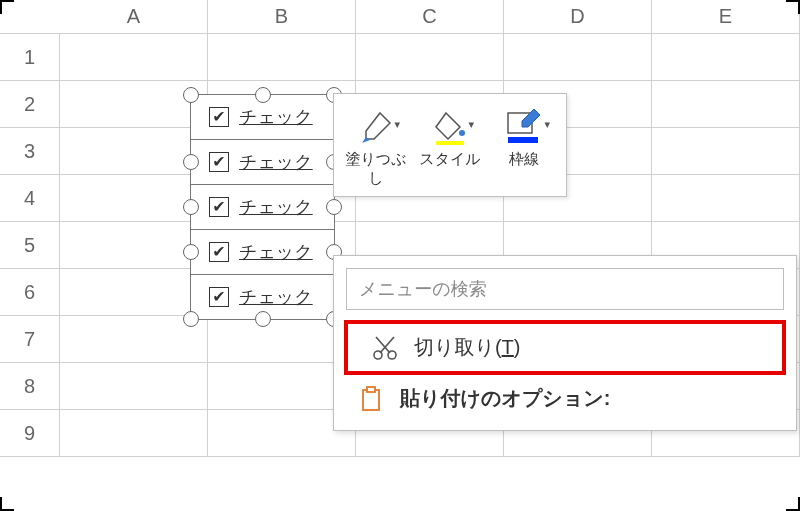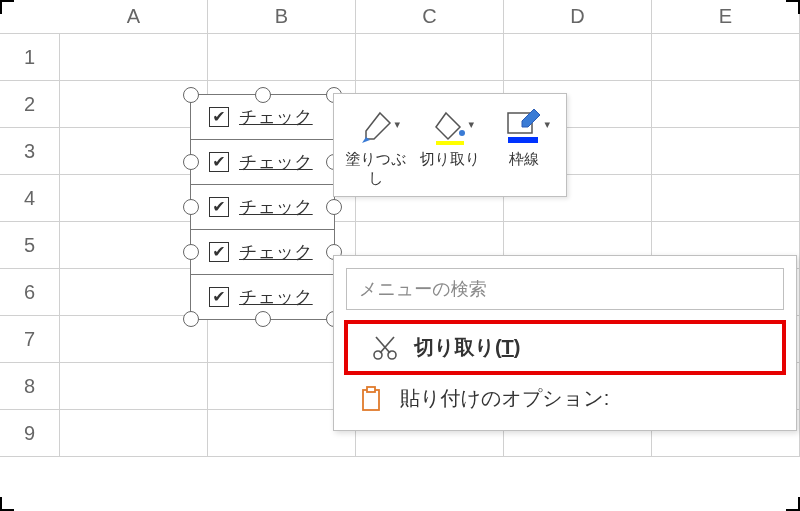--- a/index.html
+++ b/index.html
@@ -163,23 +163,22 @@
     font-size: 20px;
   }
   .menu-icon {
     width: 30px;
     display: flex;
     justify-content: center;
   }
   .highlight-box {
     border: 4px solid #e60000;
     margin: 0 10px;
-    font-weight: bold;
-  }
-  .paste-label { font-weight: 400; }
+  }
+  .paste-label { font-weight: 700; }
   .underline-key { text-decoration: underline; }
 
   
   .corner {
     position: absolute;
     width: 14px; height: 14px;
     border: 2px solid #000;
   }
   .corner.tl { top: 0; left: 0; border-right: none; border-bottom: none; }
   .corner.tr { top: 0; right: 0; border-left: none; border-bottom: none; }
@@ -326,21 +325,21 @@
 
   <div class="mt-btn">
     <div class="mt-icon-wrap">
       <svg width="36" height="36" viewBox="0 0 36 36">
         <path d="M14 4 L28 18 L16 30 L4 18 Z" fill="#fff" stroke="#555" stroke-width="1.5"></path>
         <circle cx="30" cy="24" r="3" fill="#3a7bd5"></circle>
         <rect x="4" y="32" width="28" height="4" fill="#ffff00"></rect>
       </svg>
       <span class="drop-caret">▾</span>
     </div>
-    <span>切り取り</span>
+    <span>スタイル</span>
   </div>
 
   <div class="mt-btn">
     <div class="mt-icon-wrap">
       <svg width="40" height="40" viewBox="0 0 40 40">
         <rect x="4" y="6" width="24" height="20" fill="none" stroke="#555" stroke-width="1.5"></rect>
         <path d="M30 2 L36 8 L24 20 L18 20 L18 14 Z" fill="#3a7bd5" stroke="#2a5bb5"></path>
         <rect x="4" y="30" width="30" height="6" fill="#0033ff"></rect>
       </svg>
       <span class="drop-caret">▾</span>

